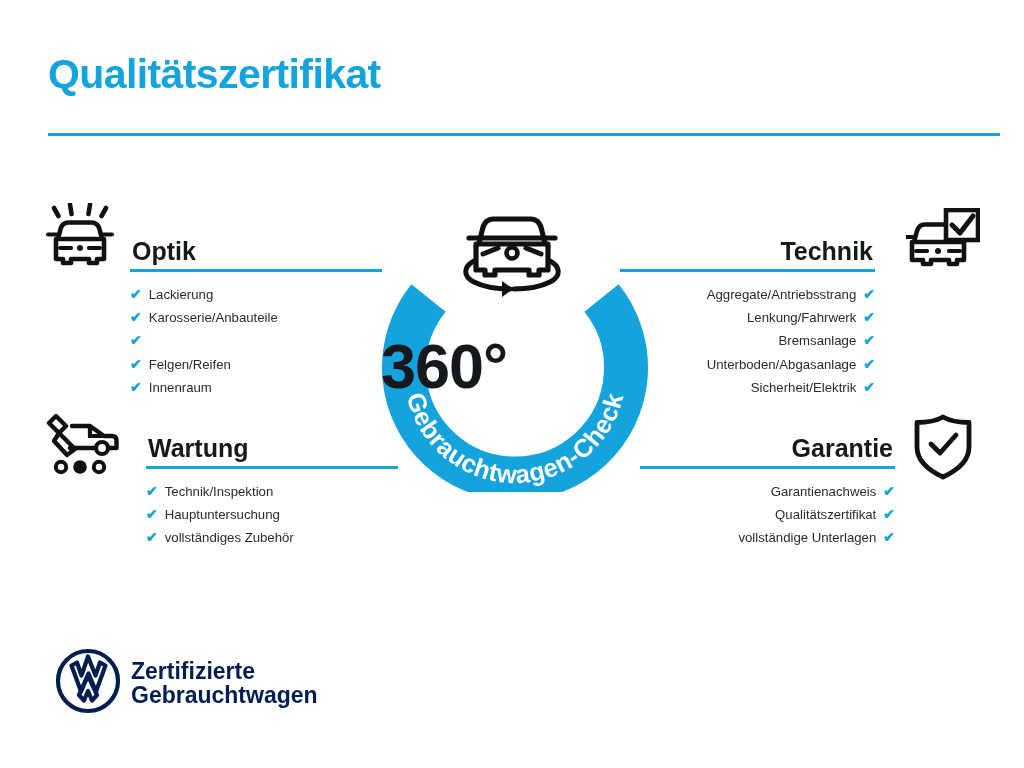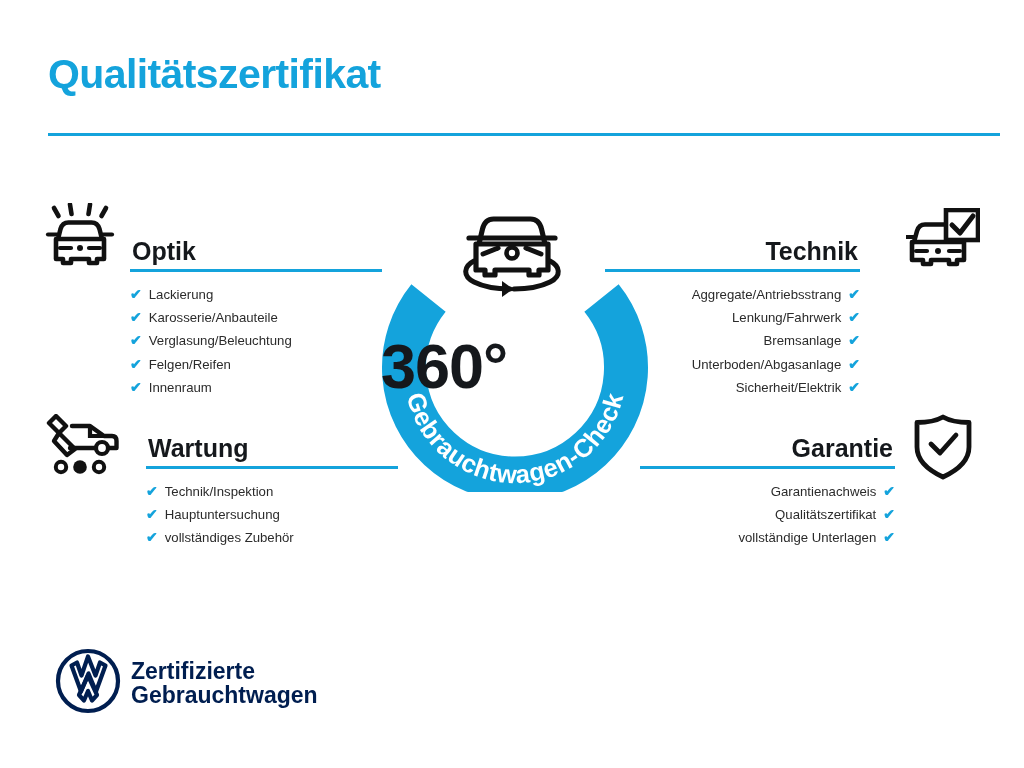--- a/index.html
+++ b/index.html
@@ -93,21 +93,21 @@
 
   
   .col-right .sec-title { text-align: right; padding-right: 2px; }
   .col-right .sec-rule  { width: 255px; right: 0; left: auto; }
   .col-right .sec-list li { justify-content: flex-end; }
   .col-right .chk { margin-left: 7px; }
 
   
   #sec-optik    { left: 130px; top: 238px; width: 252px; }
   #sec-wartung  { left: 146px; top: 435px; width: 252px; }
-  #sec-technik  { left: 605px; top: 238px; width: 255px; }
+  #sec-technik  { left: 620px; top: 238px; width: 255px; }
   #sec-garantie { left: 640px; top: 435px; width: 255px; }
 
   
   .icon {
     position: absolute;
   }
   #icon-optik    { left: 44px;  top: 203px; }
   #icon-wartung  { left: 42px;  top: 414px; }
   #icon-technik  { left: 906px; top: 208px; }
   #icon-garantie { left: 912px; top: 414px; }
@@ -253,21 +253,20 @@
       <li>
           <span class="chk">✔</span>
           <span>Lackierung</span>
         </li>
       <li>
           <span class="chk">✔</span>
           <span>Karosserie/Anbauteile</span>
         </li>
       <li>
           <span class="chk">✔</span>
-          <span>Verglasung/Beleuchtung</span>
         </li>
       <li>
           <span class="chk">✔</span>
           <span>Felgen/Reifen</span>
         </li>
       <li>
           <span class="chk">✔</span>
           <span>Innenraum</span>
         </li>
     </ul>

